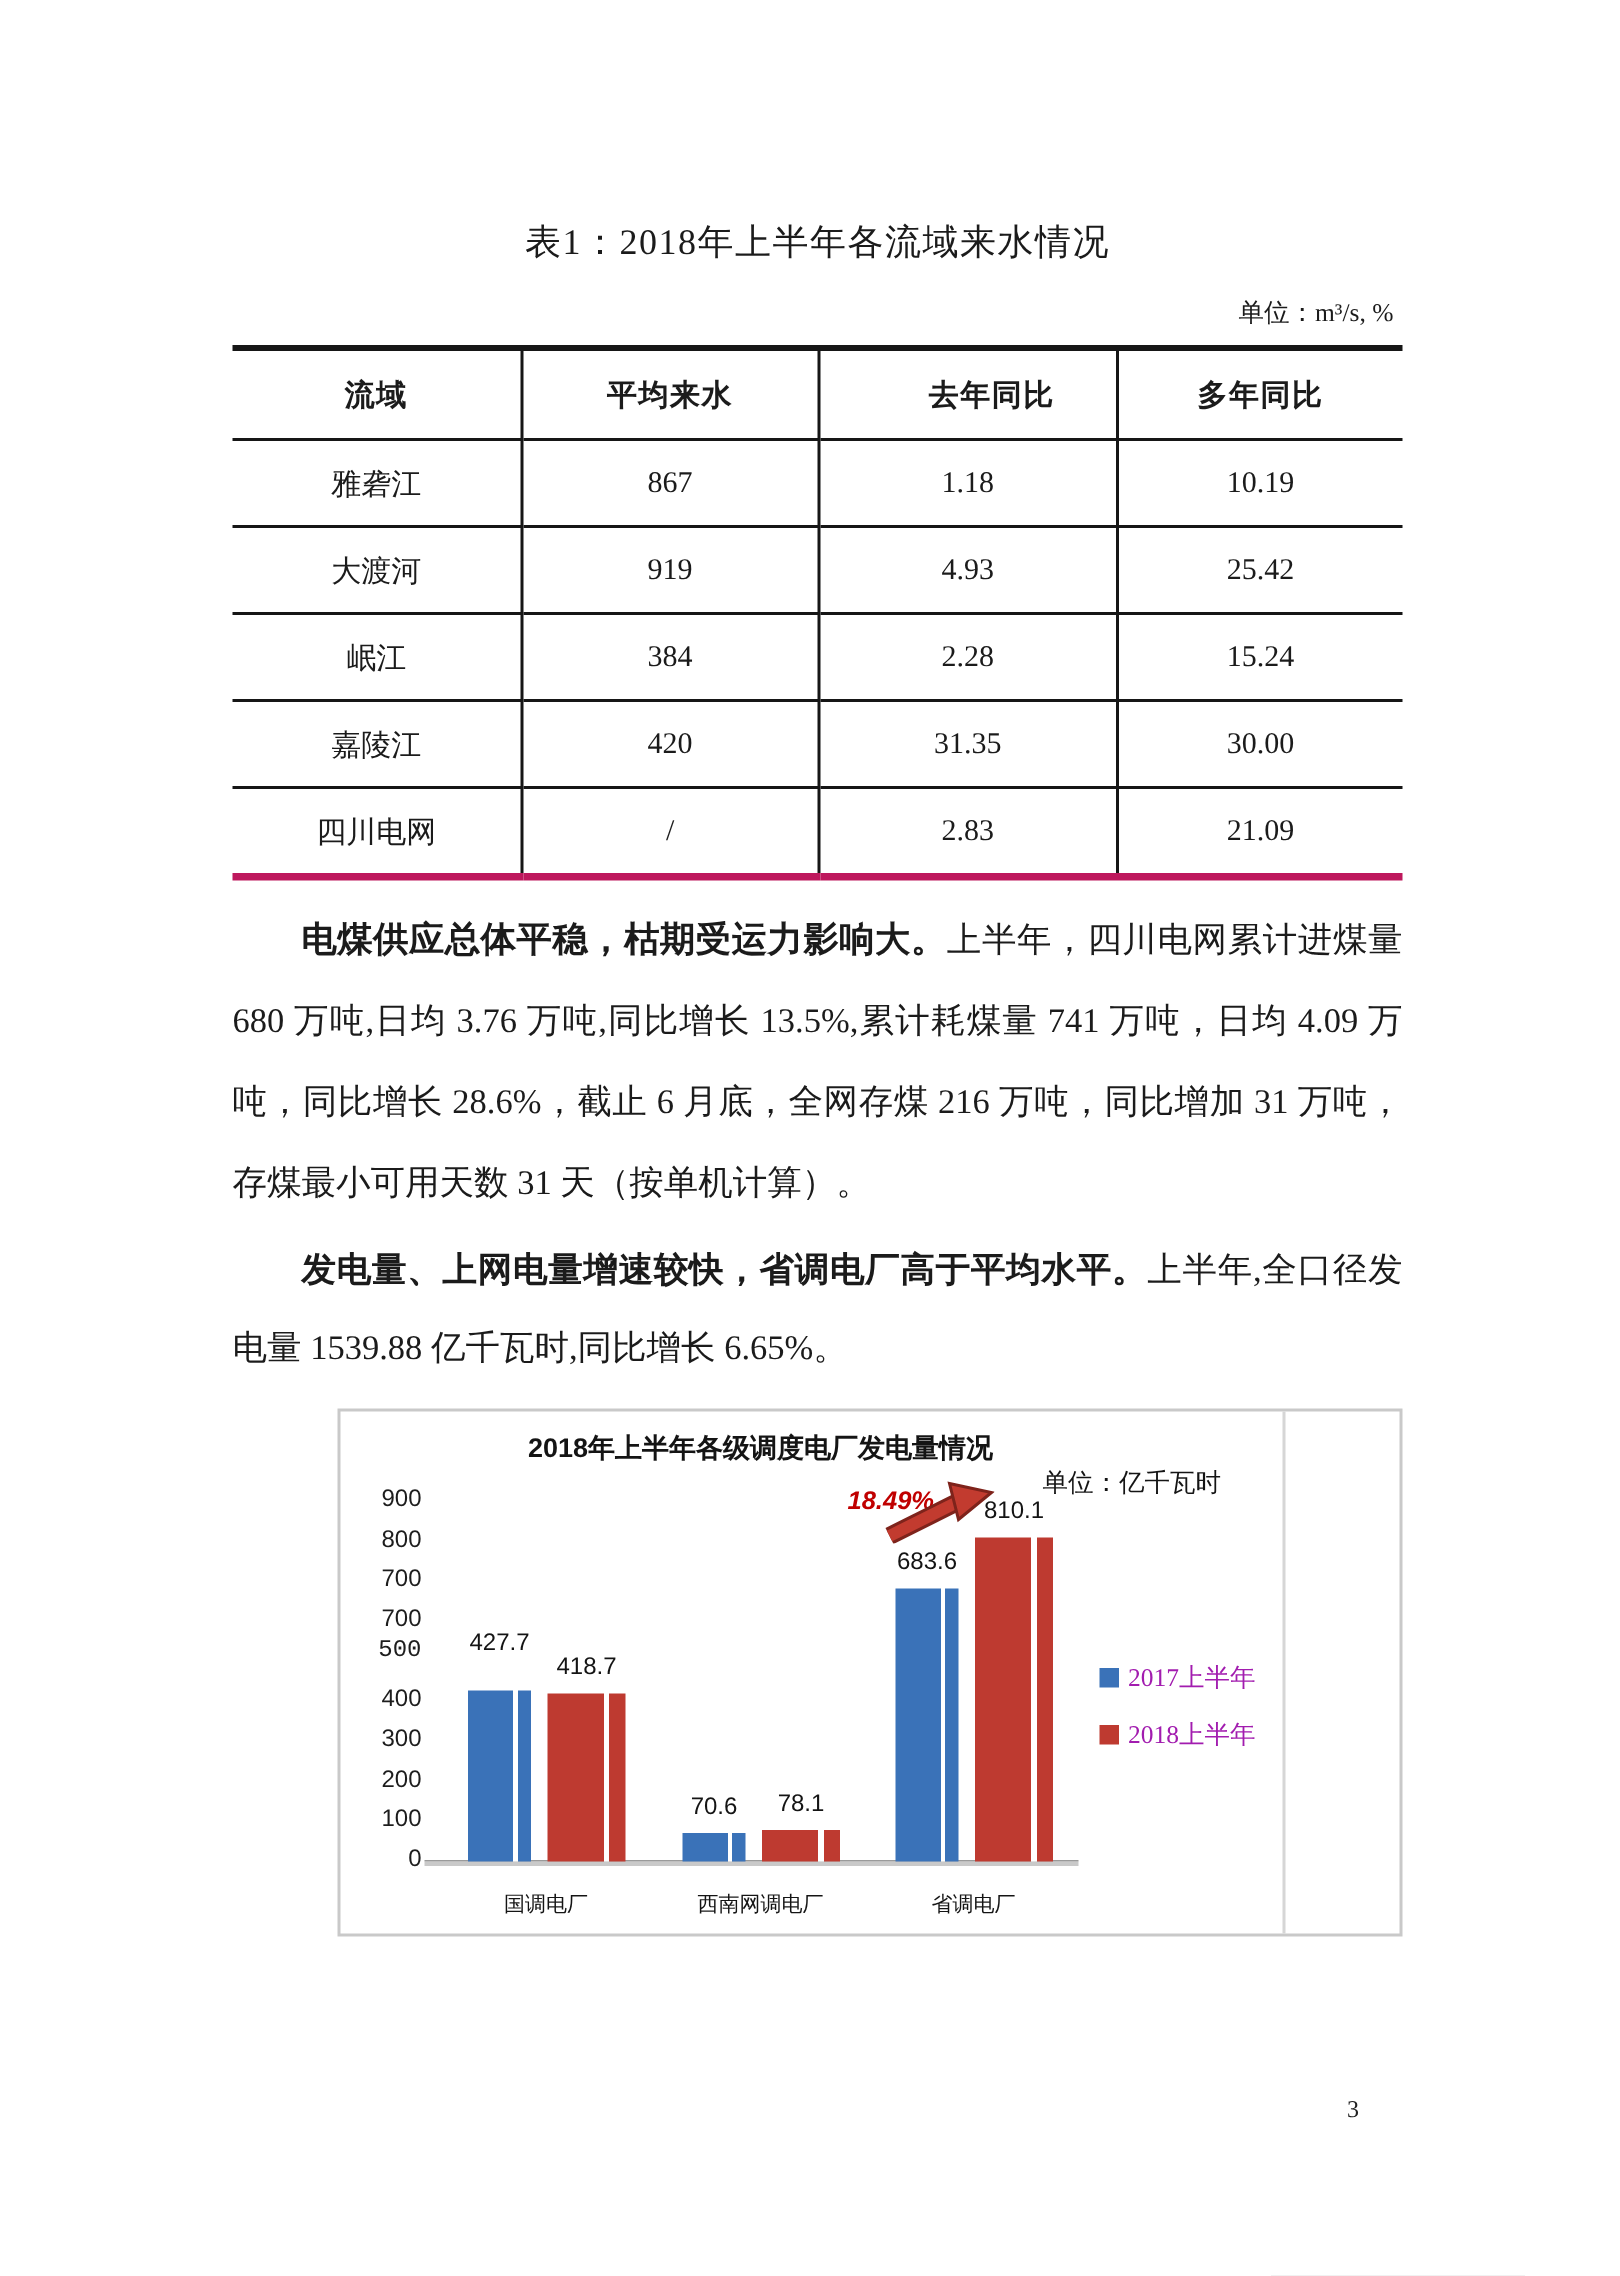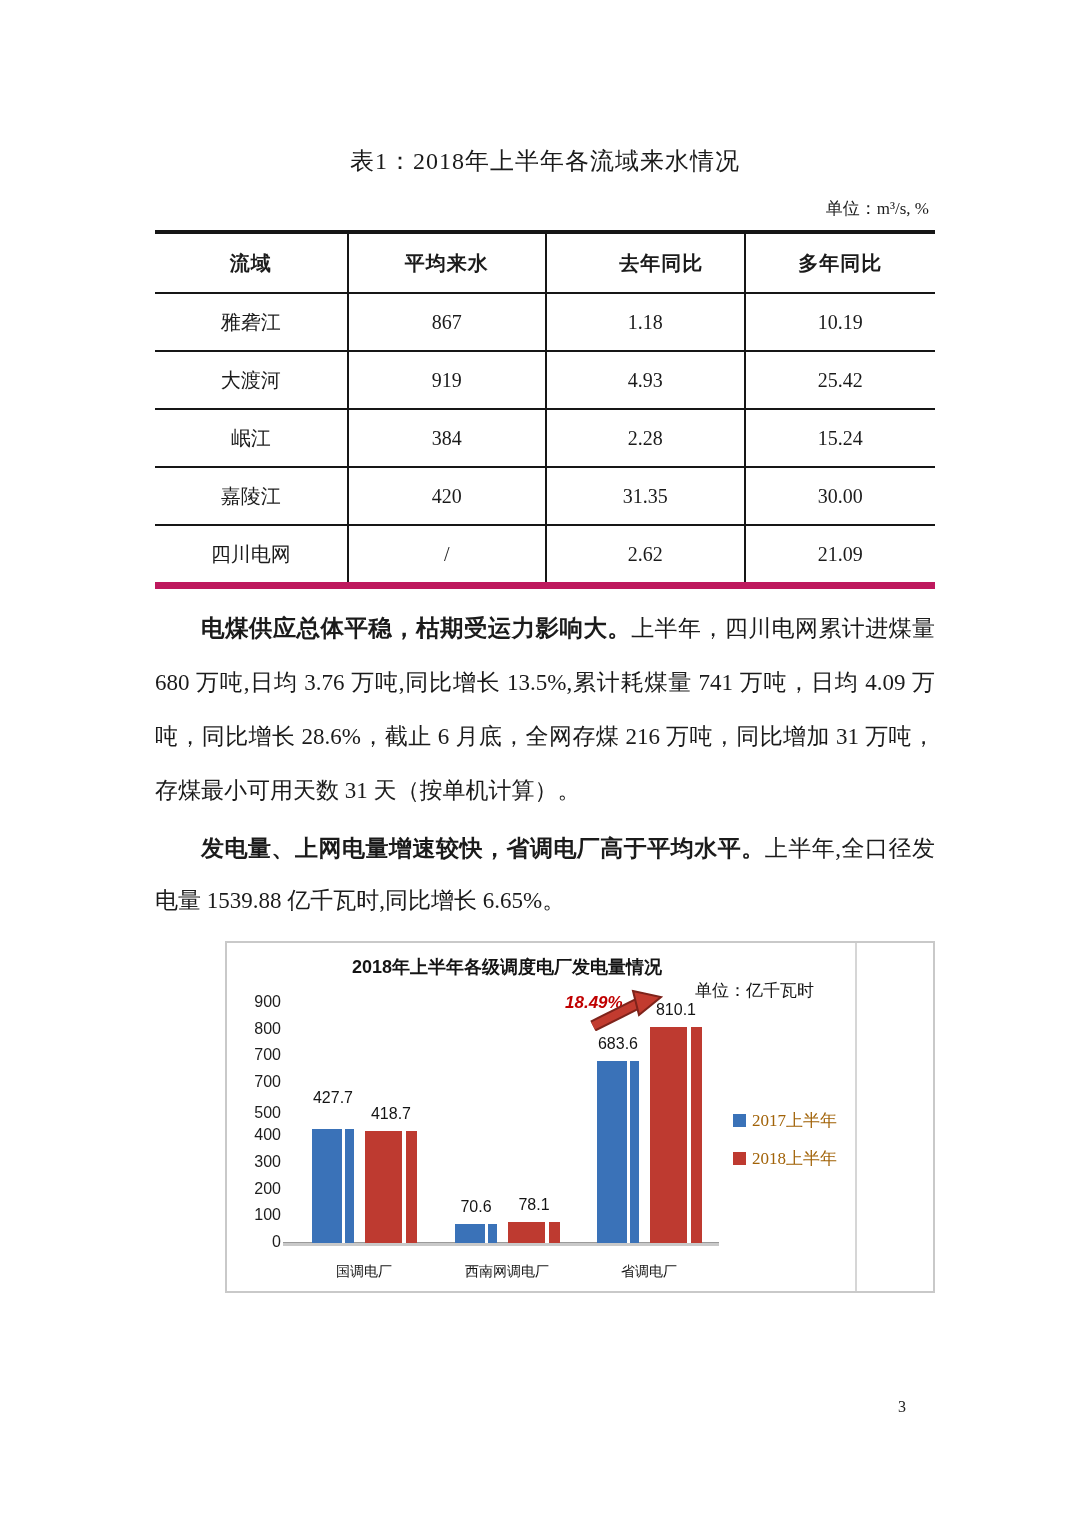--- a/index.html
+++ b/index.html
@@ -15,21 +15,21 @@
   .table-unit  { text-align:right; font-size:17px; margin:0 6px 10px 0; }
 
   table.water { width:100%; border-collapse:collapse; border-top:4px solid #161616; }
   table.water th, table.water td {
     text-align:center; vertical-align:middle; font-size:20px;
     border-bottom:2px solid #161616;
   }
   table.water th { height:56px; font-weight:700; letter-spacing:1px; }
   table.water td { height:54px; }
   table.water th + th, table.water td + td { border-left:2px solid #161616; }
-  table.water tbody tr:last-child td { border-bottom:7px solid #be185d; }
+  table.water tbody tr:last-child td { border-bottom:5px solid #be185d; }
   table.water .c1 { width:24.7%; } table.water .c2 { width:25.4%; }
   table.water .c3 { width:25.5%;padding-left:33px; } table.water .c4 { width:24.4%; }
 
   .hei { font-family:"Liberation Sans", sans-serif; font-weight:700; }
 
   .para { font-size:23px; line-height:54px; text-align:justify; text-indent:2em; margin:12px 0 0 0; }
   .para .lead { font-size:23.5px; }
   .section-heading { font-size:24px; margin:16px 0 0 0; text-indent:2em; line-height:50px; }
   .para2 { font-size:23px; line-height:52px; text-align:justify; text-indent:2em; margin:4px 0 0 0; }
 
@@ -47,21 +47,21 @@
   .ytick { position:absolute; left:8px; width:46px; text-align:right; font-size:16px; color:#1d1d1d; }
   .baseline  { position:absolute; left:56px; width:436px; height:3px; background:#c9c9c9; }
   .baseline::before { content:""; position:absolute; left:0; top:-1px; width:100%; height:1px; background:#9a9a9a; }
   .bar   { position:absolute; }
   .vlabel{ position:absolute; width:84px; text-align:center; font-size:16px; color:#141414; }
   .cat   { position:absolute; width:170px; text-align:center; font-size:14px;
            font-family:"Liberation Serif", serif; color:#141414; }
   .legend { position:absolute; left:506px; top:166px; }
   .legend-item { display:flex; align-items:center; margin-bottom:15px; }
   .legend-swatch { width:13px; height:13px; margin-right:6px; flex:0 0 auto; }
-  .legend-label { font-size:17px; font-family:"Liberation Serif", serif; color:#a16207; }
+  .legend-label { font-size:17px; font-family:"Liberation Serif", serif; color:#a21caf; }
   .anno-text { position:absolute; left:338px; top:50px; font-size:17px; font-weight:700;
                font-style:italic; }
   .anno-arrow { position:absolute; left:360px; top:46px; }
 
   .page-number { position:absolute; left:898px; top:1398px; font-size:16px; color:#222; }
 </style>
 </head>
 <body>
 
 <div class="page">
@@ -101,21 +101,21 @@
           </tr>
           <tr>
             <td>嘉陵江</td>
             <td>420</td>
             <td>31.35</td>
             <td>30.00</td>
           </tr>
           <tr>
             <td>四川电网</td>
             <td>/</td>
-            <td>2.62</td>
+            <td>2.83</td>
             <td>21.09</td>
           </tr>
         </tbody>
     </table>
 
     <p class="para"><span class="hei lead">电煤供应总体平稳，枯期受运力影响大。</span><span>上半年，四川电网累计进煤量 680 万吨,日均 3.76 万吨,同比增长 13.5%,累计耗煤量 741 万吨，日均 4.09 万吨，同比增长 28.6%，截止 6 月底，全网存煤 216 万吨，同比增加 31 万吨，存煤最小可用天数 31 天（按单机计算）。</span></p>
 
 
     <p class="para2"><span class="hei lead">发电量、上网电量增速较快，省调电厂高于平均水平。</span><span>上半年,全口径发电量 1539.88 亿千瓦时,同比增长 6.65%。</span></p>
 
@@ -139,21 +139,21 @@
           <div class="legend-item">
             <span class="legend-swatch" style="background: rgb(190, 58, 48);"></span>
             <span class="legend-label">2018上半年</span>
           </div>
         </div>
     <div class="ytick" style="top: 290px;">0</div>
         <div class="ytick" style="top: 263.333px;">100</div>
         <div class="ytick" style="top: 236.667px;">200</div>
         <div class="ytick" style="top: 210px;">300</div>
         <div class="ytick" style="top: 183.333px;">400</div>
-        <div class="ytick" style="top: 161px;">500</div>
+        <div class="ytick" style="top: 150px; font-family: Liberation Mono, monospace;">500</div>
         <div class="ytick" style="top: 130px;">700</div>
         <div class="ytick" style="top: 103.333px;">700</div>
         <div class="ytick" style="top: 76.6667px;">800</div>
         <div class="ytick" style="top: 50px;">900</div>
         <div class="baseline" style="top: 300px;"></div>
         <div class="bar" style="left: 85px; width: 42px; top: 186px; height: 114px; background: linear-gradient(90deg, rgb(58, 114, 184) 0%, rgb(58, 114, 184) 72%, rgb(255, 255, 255) 72%, rgb(255, 255, 255) 79%, rgb(58, 114, 184) 79%, rgb(58, 114, 184) 100%);"></div>
         <div class="vlabel" style="left: 64px; top: 146px;">427.7</div>
         <div class="bar" style="left: 138px; width: 52px; top: 188px; height: 112px; background: linear-gradient(90deg, rgb(190, 58, 48) 0%, rgb(190, 58, 48) 72%, rgb(255, 255, 255) 72%, rgb(255, 255, 255) 79%, rgb(190, 58, 48) 79%, rgb(190, 58, 48) 100%);"></div>
         <div class="vlabel" style="left: 122px; top: 162px;">418.7</div>
         <div class="cat" style="left: 52px; top: 320px;">国调电厂</div>

